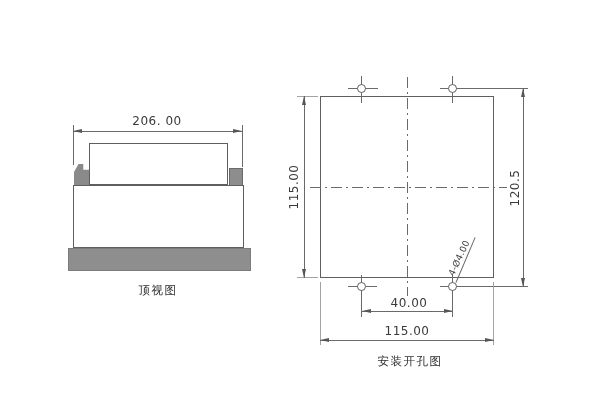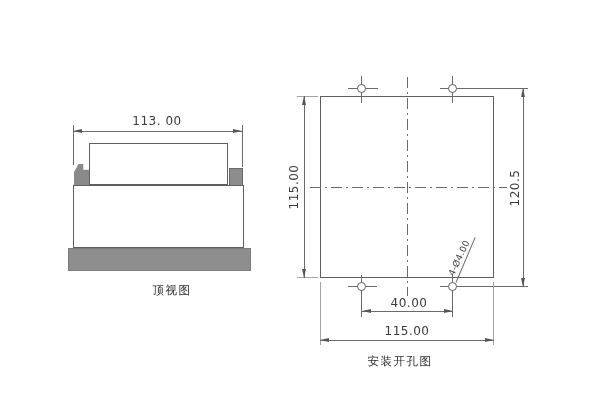--- a/index.html
+++ b/index.html
@@ -39,32 +39,32 @@
 <div class="canvas">
 
   <div class="group">
 
     <div class="vline" style="left:73px;top:125px;height:40px"></div>
     <div class="vline" style="left:242px;top:125px;height:42px"></div>
 
     <div class="hline" style="left:73px;top:131px;width:169px"></div>
     <div class="arr arr-w" style="left:73px;top:129px"></div>
     <div class="arr arr-e" style="left:233px;top:129px"></div>
-    <div class="dimtext center" style="left:157px;top:121px">113. 00</div>
+    <div class="dimtext center" style="left:157px;top:121px">206. 00</div>
 
     <div class="stroke-box" style="left:89px;top:143px;width:139px;height:42px"></div>
 
     <div class="clipL" style="left:74px;top:164px;width:15px;height:22px"></div>
     <div class="clipR" style="left:229px;top:168px;width:14px;height:18px"></div>
 
     <div class="stroke-box" style="left:73px;top:185px;width:171px;height:63px"></div>
 
     <div class="base" style="left:68px;top:248px;width:183px;height:23px"></div>
 
-    <div class="cnlabel center" style="left:172px;top:290px">顶视图</div>
+    <div class="cnlabel center" style="left:158px;top:290px">顶视图</div>
   </div>
 
   <div class="group">
 
     <div class="stroke-box" style="left:320px;top:96px;width:174px;height:182px"></div>
 
     <div class="cl-v" style="left:407px;top:77px;height:219px"></div>
     <div class="cl-h" style="left:310px;top:187px;width:197px"></div>
 
     <div class="hline" style="left:348px;top:88px;width:30px"></div>
@@ -101,16 +101,16 @@
     <div class="vline ext" style="left:320px;top:282px;height:63px"></div>
     <div class="vline ext" style="left:493px;top:282px;height:63px"></div>
     <div class="hline" style="left:320px;top:340px;width:174px"></div>
     <div class="arr arr-w" style="left:320px;top:338px"></div>
     <div class="arr arr-e" style="left:485px;top:338px"></div>
     <div class="dimtext center" style="left:407px;top:331px">115.00</div>
 
     <div class="hline leader" style="left:456px;top:282px;width:49px"></div>
     <div class="callout" style="left:459px;top:258px">4-Ø4.00</div>
 
-    <div class="cnlabel center" style="left:400px;top:361px">安装开孔图</div>
+    <div class="cnlabel center" style="left:410px;top:361px">安装开孔图</div>
   </div>
 
 </div>
 
 </body></html>

